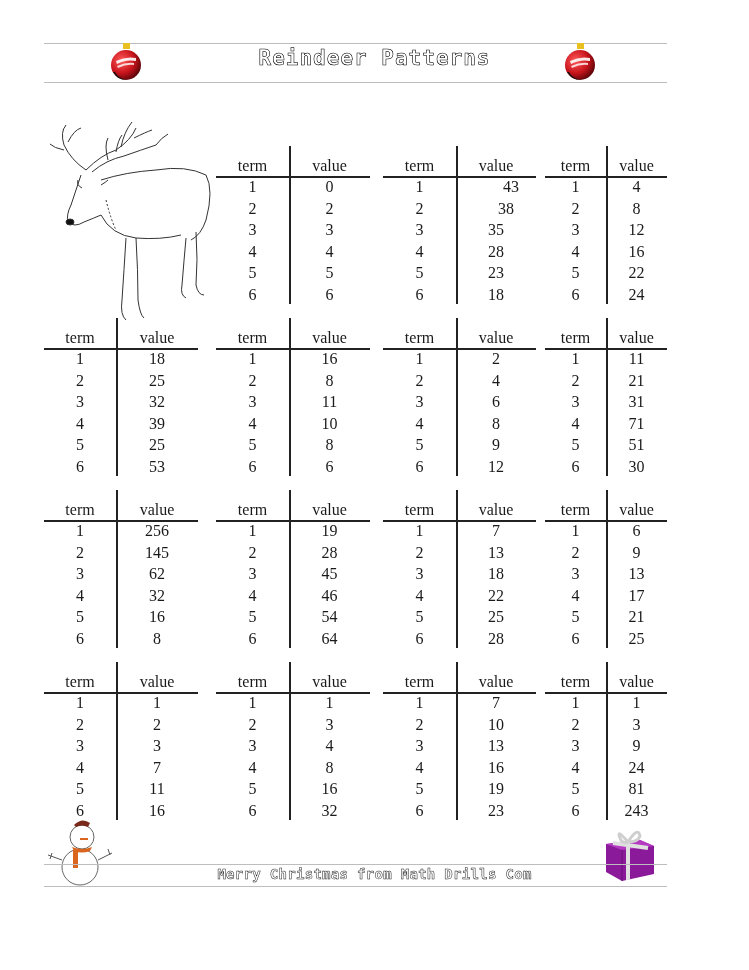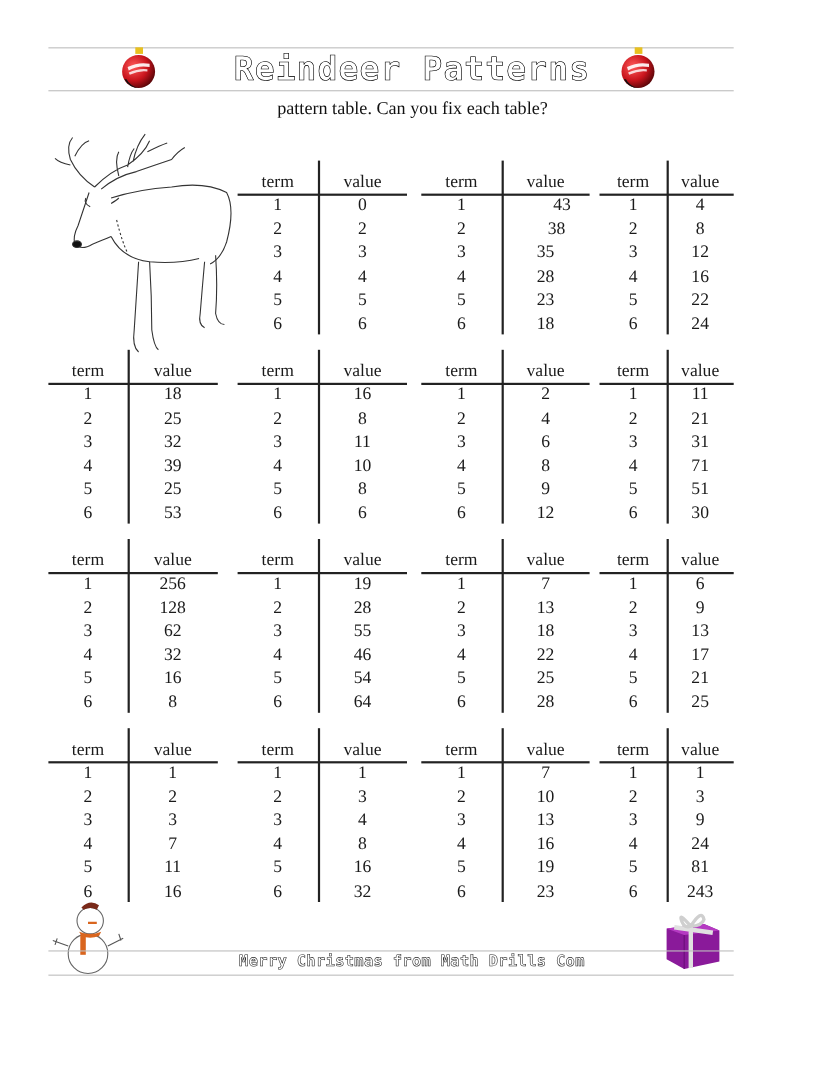--- a/index.html
+++ b/index.html
@@ -1,18 +1,18 @@
 <!DOCTYPE html>
 <html><head>
 <meta charset="utf-8">
 <style>
   html, body { margin:0; padding:0; background:#ffffff; }
   body { width:749px; height:970px; position:relative; overflow:hidden; font-family:"Liberation Serif", serif; color:#1a1a1a; }
   .hr { position:absolute; left:44px; width:623px; height:1px; background:#bdbdbd; }
-  .title { position:absolute; left:0; width:749px; top:46px; text-align:center; font-family:"DejaVu Sans Mono", monospace; font-weight:bold; font-size:30px; letter-spacing:1px; color:#222; }
+  .title { position:absolute; left:0; width:749px; top:46px; text-align:center; font-family:"DejaVu Sans Mono", monospace; font-weight:bold; font-size:21px; letter-spacing:1px; color:#222; }
   .title span { text-shadow: 0 0 0 #000; -webkit-text-stroke: 0.5px #000; color:#fff; }
   .instructions { position:absolute; left:40px; width:670px; top:89px; text-align:center; font-size:16.5px; line-height:19px; color:#111; }
   .ornament { position:absolute; width:36px; height:40px; }
   .footer-text { position:absolute; left:0; width:749px; top:866px; text-align:center; font-family:"DejaVu Sans Mono", monospace; font-weight:bold; font-size:14px; color:#fff; -webkit-text-stroke:0.5px #222; letter-spacing:0.3px; }
   .tbl { position:absolute; font-size:16px; }
   .tbl .head { position:absolute; top:0; height:20px; text-align:center; line-height:20px; }
   .tbl .cell { position:absolute; height:21px; text-align:center; line-height:21px; }
   .tbl .hline { position:absolute; top:20px; height:1.5px; background:#222; }
   .tbl .vline { position:absolute; top:-10px; width:1.5px; background:#222; }
   .pic { position:absolute; }
@@ -50,21 +50,20 @@
       </defs>
     <ellipse cx="18" cy="23" rx="15" ry="15" fill="url(#og2)"></ellipse>
     <path d="M8 19 Q18 14 28 16 L28 19 Q18 17 9 22 Z" fill="#fff" opacity="0.9"></path>
     <path d="M9 24 Q18 20 26 21 L26 23 Q18 22 10 26 Z" fill="#fff" opacity="0.8"></path>
     <path d="M5 30 Q10 38 18 38 Q10 36 7 30 Z" fill="#111"></path>
   </svg>
 
   <div class="title"><span>Reindeer Patterns</span></div>
 
   <div class="instructions">
-    <div>pattern table. Can you fix each table?</div>
   </div>
 
   <svg class="pic" style="left:46px;top:120px" width="170" height="205" viewBox="0 0 170 205" fill="none" stroke="#333" stroke-width="1">
 
     <path d="M40 50 Q25 40 18 25 Q14 12 20 5 M22 22 Q28 10 35 8 M18 30 Q8 28 4 24 M40 50 Q55 35 70 30 Q85 20 90 8 M75 27 Q78 12 86 2 M88 18 Q100 12 106 10 M62 40 Q58 25 62 18 M70 32 Q72 20 76 15"></path>
     <path d="M46 52 Q60 40 78 36 Q95 30 110 25 Q115 18 122 14"></path>
 
     <path d="M35 55 Q30 70 25 85 Q20 95 22 102 Q28 108 38 102 Q48 98 55 95"></path>
     <path d="M32 60 Q30 65 36 68 M55 65 Q60 62 62 60"></path>
     <ellipse cx="24" cy="102" rx="4" ry="3" fill="#111"></ellipse>
@@ -205,41 +204,41 @@
         <div class="cell" style="left:61px;width:61px;top:128px">30</div>
       </div>
       <div class="tbl" style="left: 44px; top: 500px; width: 154px; height: 150px;">
         <div class="head" style="left:0;width:72px">term</div>
         <div class="head" style="left:72px;width:82px">value</div>
         <div class="hline" style="left:0;width:154px"></div>
         <div class="vline" style="left:72px;height:158px"></div>
         <div class="cell" style="left:0;width:72px;top:20px">1</div>
         <div class="cell" style="left:72px;width:82px;top:20px">256</div>
         <div class="cell" style="left:0;width:72px;top:41.6px">2</div>
-        <div class="cell" style="left:72px;width:82px;top:41.6px">128</div>
+        <div class="cell" style="left:72px;width:82px;top:41.6px">145</div>
         <div class="cell" style="left:0;width:72px;top:63.2px">3</div>
         <div class="cell" style="left:72px;width:82px;top:63.2px">62</div>
         <div class="cell" style="left:0;width:72px;top:84.80000000000001px">4</div>
         <div class="cell" style="left:72px;width:82px;top:84.80000000000001px">32</div>
         <div class="cell" style="left:0;width:72px;top:106.4px">5</div>
         <div class="cell" style="left:72px;width:82px;top:106.4px">16</div>
         <div class="cell" style="left:0;width:72px;top:128px">6</div>
         <div class="cell" style="left:72px;width:82px;top:128px">8</div>
       </div>
       <div class="tbl" style="left: 216px; top: 500px; width: 154px; height: 150px;">
         <div class="head" style="left:0;width:73px">term</div>
         <div class="head" style="left:73px;width:81px">value</div>
         <div class="hline" style="left:0;width:154px"></div>
         <div class="vline" style="left:73px;height:158px"></div>
         <div class="cell" style="left:0;width:73px;top:20px">1</div>
         <div class="cell" style="left:73px;width:81px;top:20px">19</div>
         <div class="cell" style="left:0;width:73px;top:41.6px">2</div>
         <div class="cell" style="left:73px;width:81px;top:41.6px">28</div>
         <div class="cell" style="left:0;width:73px;top:63.2px">3</div>
-        <div class="cell" style="left:73px;width:81px;top:63.2px">55</div>
+        <div class="cell" style="left:73px;width:81px;top:63.2px">45</div>
         <div class="cell" style="left:0;width:73px;top:84.80000000000001px">4</div>
         <div class="cell" style="left:73px;width:81px;top:84.80000000000001px">46</div>
         <div class="cell" style="left:0;width:73px;top:106.4px">5</div>
         <div class="cell" style="left:73px;width:81px;top:106.4px">54</div>
         <div class="cell" style="left:0;width:73px;top:128px">6</div>
         <div class="cell" style="left:73px;width:81px;top:128px">64</div>
       </div>
       <div class="tbl" style="left: 383px; top: 500px; width: 153px; height: 150px;">
         <div class="head" style="left:0;width:73px">term</div>
         <div class="head" style="left:73px;width:80px">value</div>

